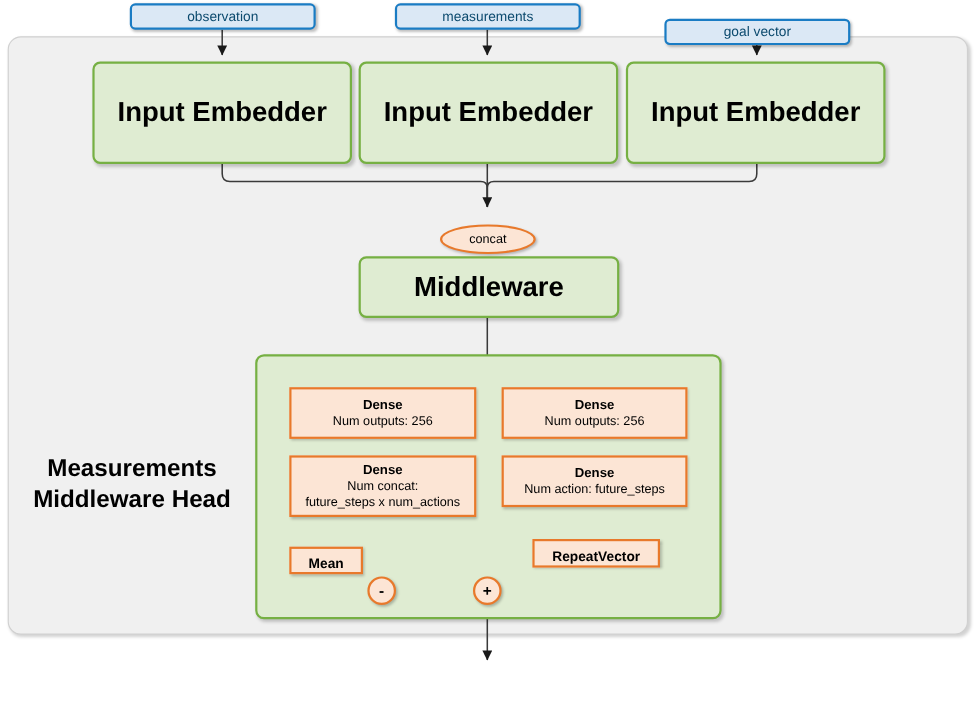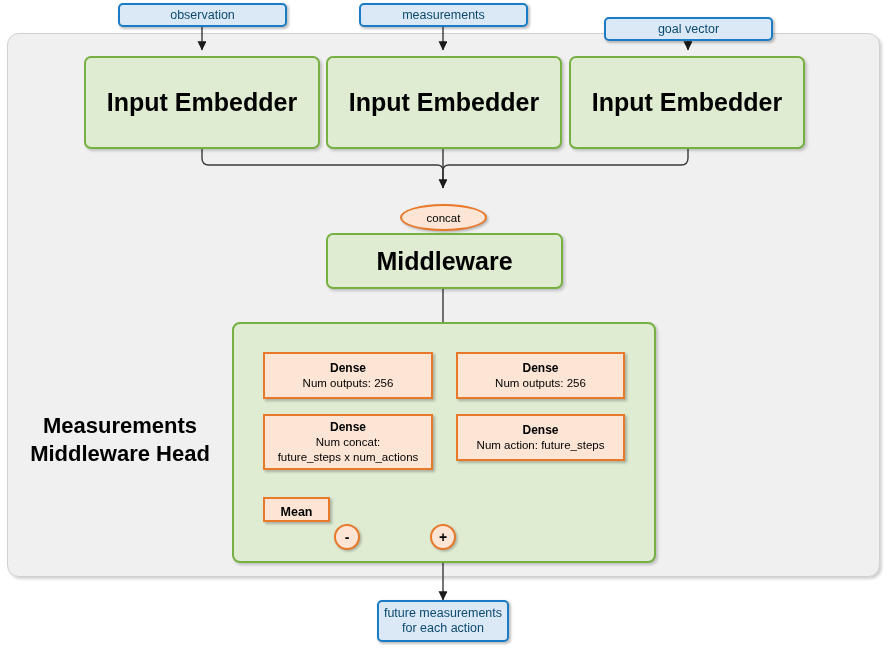--- a/index.html
+++ b/index.html
@@ -243,23 +243,22 @@
   <div class="node orange-box" style="left:456px; top:352px; width:169px; height:47px;">
     <div class="title">Dense</div>
     <div class="sub">Num outputs: 256</div>
   </div>
 
   <div class="node orange-box" style="left:456px; top:414px; width:169px; height:47px;">
     <div class="title">Dense</div>
     <div class="sub">Num action: future_steps</div>
   </div>
 
+  <div class="node orange-box single" style="left:484px; top:490px; width:116px; height:26px;">
+    <span>RepeatVector</span>
+  </div>
 
   <div class="node op-circle" style="left:430px; top:524px;">
     <span>+</span>
   </div>
 
-  <div class="node io-box" style="left:377px; top:600px; width:132px; height:42px;">
-    <div>future measurements</div>
-    <div>for each action</div>
-  </div>
 
 </div>
 
 </body></html>

